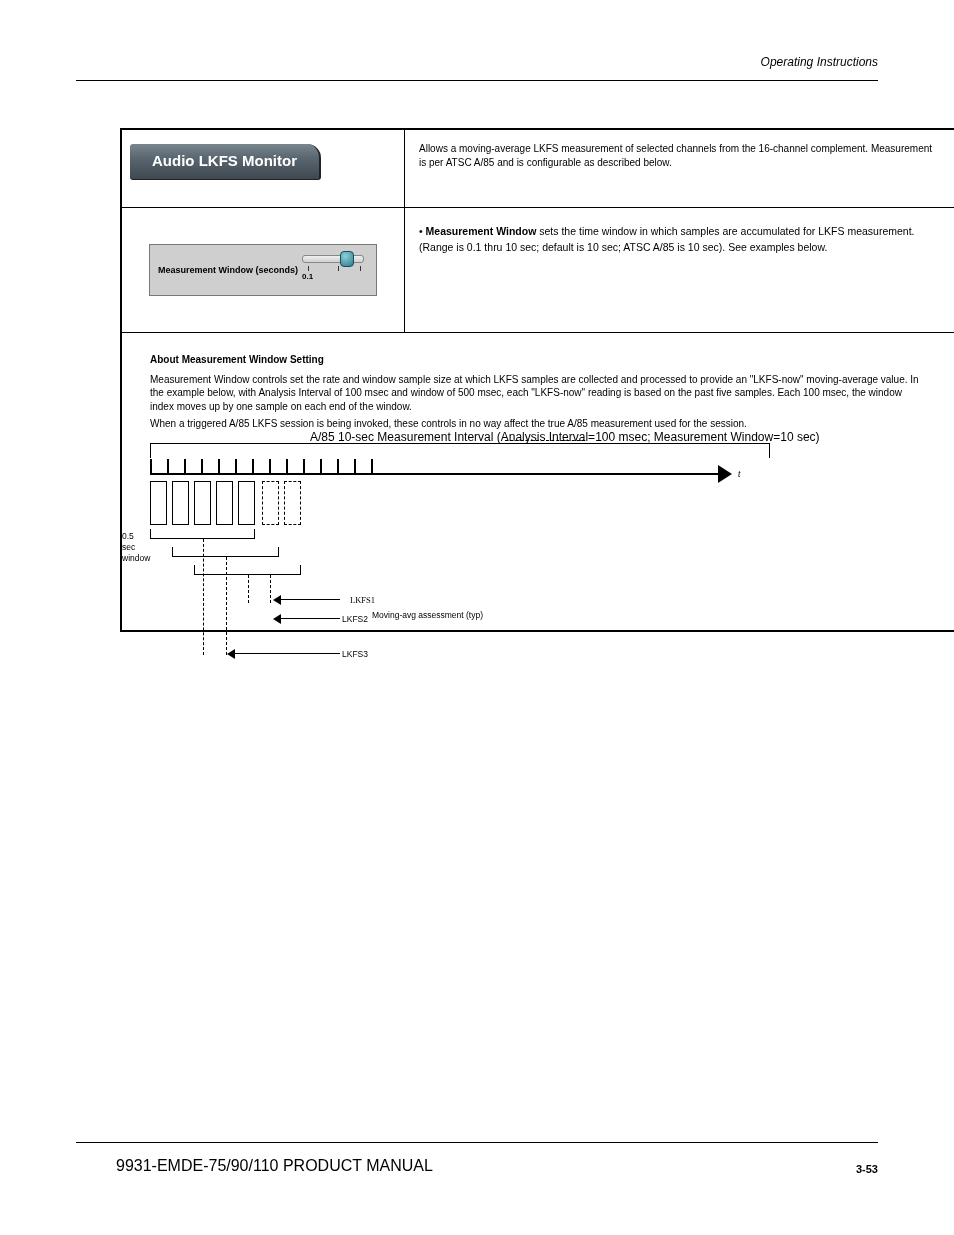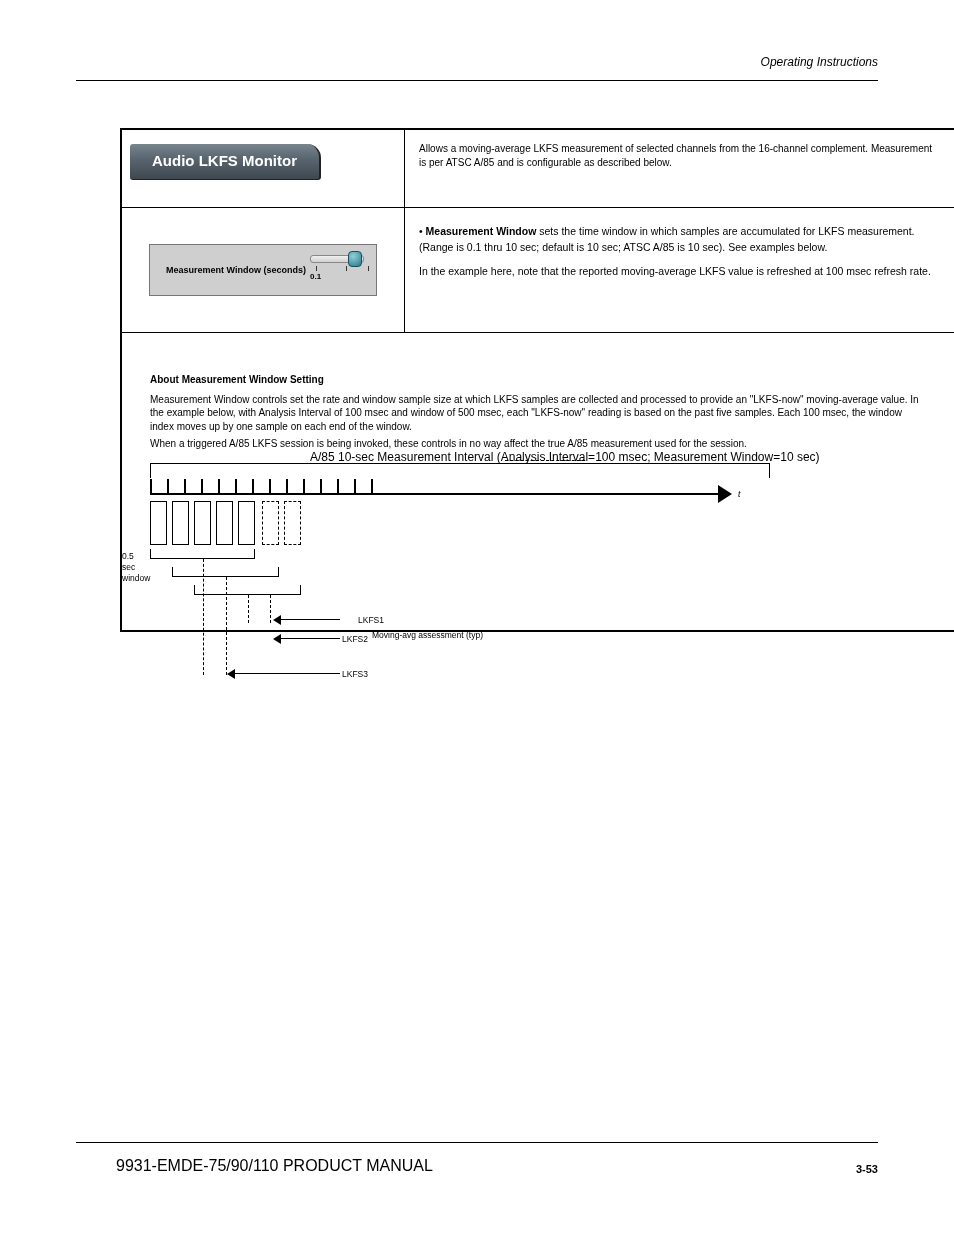--- a/index.html
+++ b/index.html
@@ -85,21 +85,21 @@
     width: 228px;
     height: 52px;
     background: #cfcfcf;
     border: 1px solid #777;
     display: flex;
     align-items: center;
     padding: 0 8px;
     font-size: 9px;
     font-weight: bold;
   }
-  .slider-label { flex: 0 0 140px; margin-left: 8px; }
+  .slider-label { flex: 0 0 140px; }
   .slider-track {
     flex: 1;
     position: relative;
     height: 40px;
   }
   .slider-rail {
     position: absolute;
     left: 4px; right: 4px; top: 5px;
     height: 8px;
     background: linear-gradient(to bottom, #f0f0f0, #d0d0d0);
@@ -113,21 +113,21 @@
     background: radial-gradient(circle at 35% 30%, #8fd0d8, #2a7a88);
     border: 1px solid #155060;
     border-radius: 4px;
   }
   .tick { position: absolute; top: 16px; width: 1px; height: 5px; background: #333; }
   .tick-label { position: absolute; top: 22px; font-size: 8px; font-weight: bold; }
 
   .row3 {
     width: 100%;
     border-top: 1px solid #000;
-    padding: 40px 28px 10px 28px;
+    padding: 20px 28px 10px 28px;
     font-size: 10px;
     line-height: 1.35;
   }
   .row3 .heading { font-weight: bold; margin-bottom: 6px; }
   .diagram {
     position: relative;
     width: 620px;
     height: 220px;
     margin-top: 12px;
   }
@@ -223,21 +223,20 @@
           <div class="slider-thumb"></div>
           <div class="tick" style="left:10px"></div>
           <div class="tick" style="left:40px"></div>
           <div class="tick" style="left:62px"></div>
           <div class="tick-label" style="left:4px">0.1</div>
         </div>
       </div>
     </div>
     <div class="right">
       <div>• <b>Measurement Window</b><span> sets the time window in which samples are accumulated for LKFS measurement. (Range is 0.1 thru 10 sec; default is 10 sec; ATSC A/85 is 10 sec). See examples below.</span></div>
-      <div style="margin-top:8px">In the example here, note that the reported moving-average LKFS value is refreshed at 100 msec refresh rate.</div>
     </div>
   </div>
 
   <div class="row3">
     <div class="heading">About Measurement Window Setting</div>
     <div>Measurement Window controls set the rate and window sample size at which LKFS samples are collected and processed to provide an "LKFS-now" moving-average value. In the example below, with Analysis Interval of 100 msec and window of 500 msec, each "LKFS-now" reading is based on the past five samples. Each 100 msec, the window index moves up by one sample on each end of the window.</div>
     <div style="margin-top:4px">When a triggered A/85 LKFS session is being invoked, these controls in no way affect the true A/85 measurement used for the session.</div>
 
     <div class="diagram">
 
@@ -281,21 +280,21 @@
       <div class="dashed-v" style="left:98px; top:132px; height:28px;"></div>
       <div class="dashed-v" style="left:120px; top:132px; height:28px;"></div>
 
       <div class="label-text" style="left:-28px; top:88px;">
         <span>0.5</span><br>
         <span>sec</span><br>
         <span>window</span>
       </div>
 
       <div class="small-arrow-left" style="left:130px; top:156px; width:60px;"></div>
-      <div class="label-text" style="left:208px; top:152px;">LKFS1</div>
+      <div class="label-text" style="left:200px; top:152px;font-family:Liberation Serif, serif;">LKFS1</div>
 
       <div class="small-arrow-left" style="left:130px; top:175px; width:60px;"></div>
       <div class="label-text" style="left:192px; top:171px;">LKFS2</div>
       <div class="label-text" style="left:222px; top:167px;">Moving-avg assessment (typ)</div>
 
       <div class="small-arrow-left" style="left:84px; top:210px; width:106px;"></div>
       <div class="label-text" style="left:192px; top:206px;">LKFS3</div>
     </div>
   </div>
 </div>

